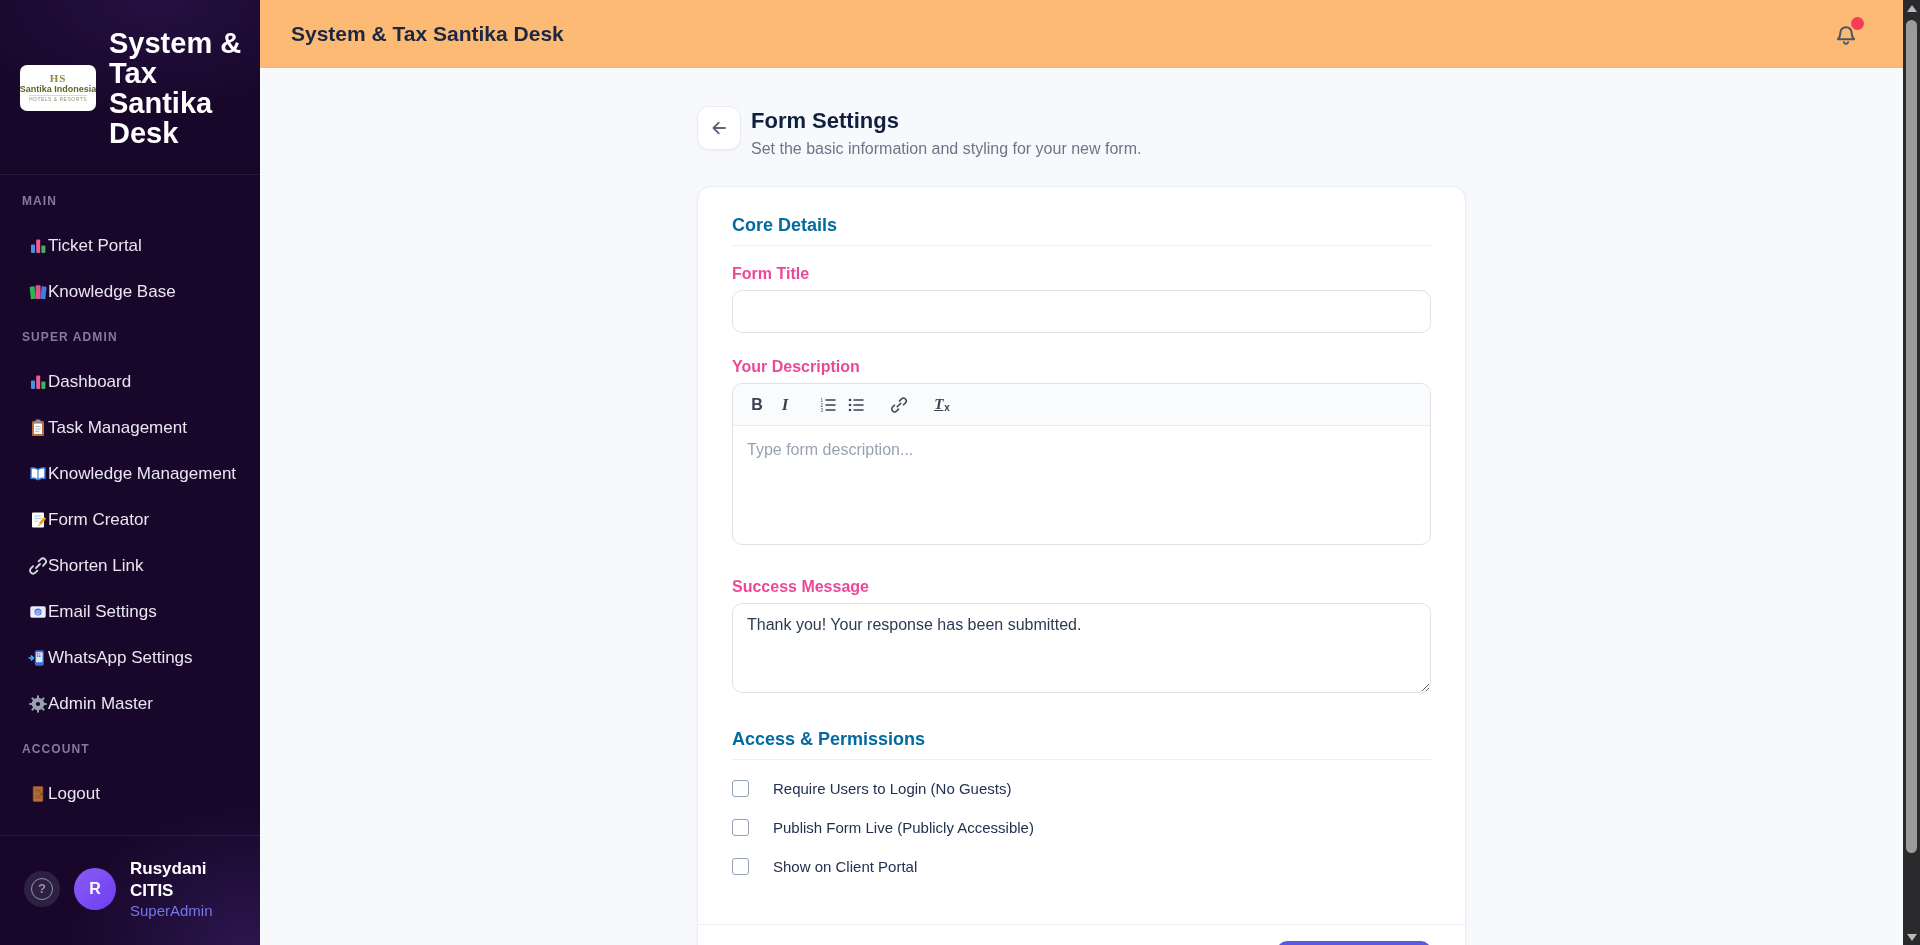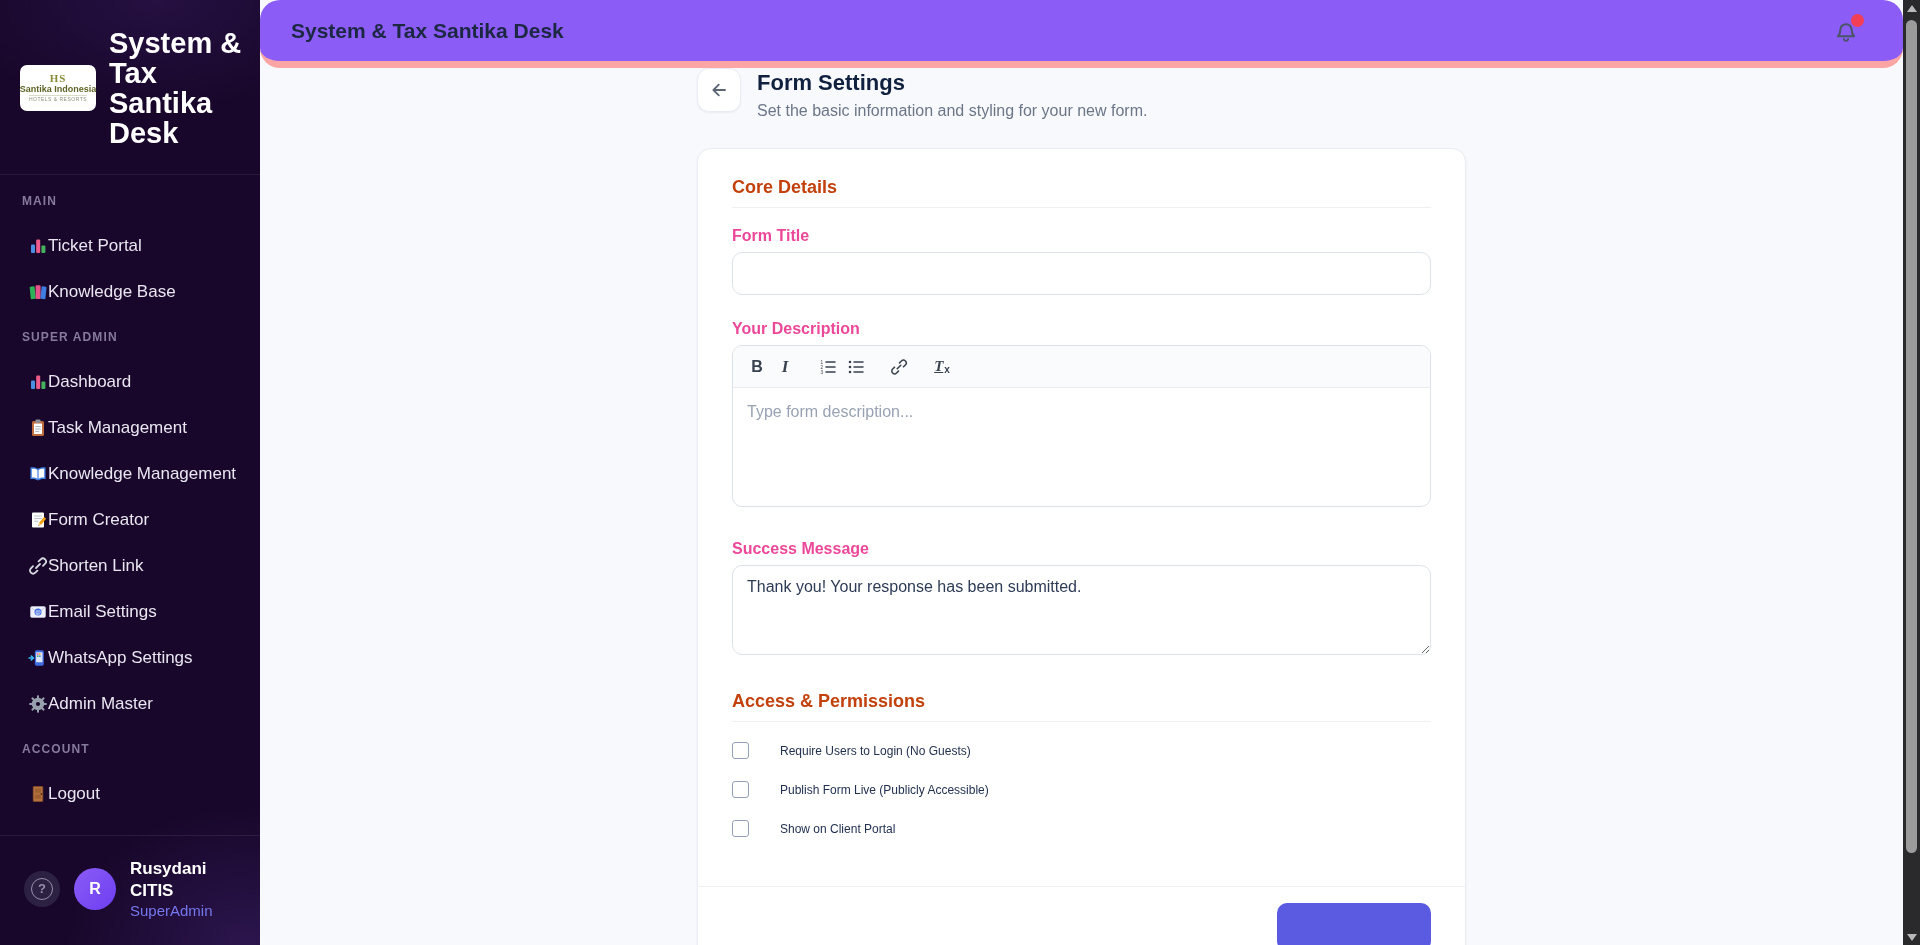--- a/index.html
+++ b/index.html
@@ -30,51 +30,51 @@
   .sb-footer { margin-top:auto; }
   .user-row { display:flex; align-items:center; padding:22px 20px 26px 24px; gap:14px; }
   .help-circle { width:36px; height:36px; border-radius:50%; background:#2c2142; display:flex; align-items:center; justify-content:center; cursor:pointer; flex:0 0 36px; }
   .help-inner { width:22px; height:22px; border-radius:50%; border:1.6px solid #978fab; color:#978fab; font-size:13px; font-weight:700; display:flex; align-items:center; justify-content:center; }
   .avatar { width:42px; height:42px; border-radius:50%; background:linear-gradient(135deg,#8b5cf6,#6d3ef0); color:#fff; font-size:16px; font-weight:700; display:flex; align-items:center; justify-content:center; flex:0 0 42px; cursor:pointer; }
   .user-name { font-size:17px; font-weight:700; color:#ffffff; line-height:22px; }
   .user-role { font-size:15px; color:#7577ee; }
 
   
   .main { flex:1 1 auto; display:flex; flex-direction:column; height:945px; min-width:0; }
-  .topbar { height:68px; flex:0 0 68px; background:#8b5cf6; border-bottom:7px solid #fca5a5; display:flex; align-items:center; justify-content:space-between; padding:0 42px 0 31px;border-radius:20px; }
+  .topbar { height:68px; flex:0 0 68px; background:#fdba74; border-bottom:1px solid #fca5a5; display:flex; align-items:center; justify-content:space-between; padding:0 42px 0 31px; }
   .topbar-title { font-size:21px; font-weight:700; color:#1c2742; }
   .bell-wrap { position:relative; width:30px; height:30px; cursor:pointer; }
   .bell-dot { position:absolute; top:-2px; right:-3px; width:13px; height:13px; border-radius:50%; background:#f23f55; }
   .content { flex:1 1 auto; background:#f8f9fc; overflow:hidden; }
   .center-col { width:769px; margin:0 auto; }
-  .page-head { display:flex; gap:16px; }
+  .page-head { display:flex; gap:10px; margin-top:38px; }
   .back-btn { width:44px; height:44px; border-radius:12px; background:#fff; border:1px solid #e9edf3; box-shadow:0 1px 2px rgba(20,30,60,.06); display:flex; align-items:center; justify-content:center; cursor:pointer; flex:0 0 44px; }
   .page-title { font-size:22px; font-weight:700; color:#10203f; line-height:26px; margin-top:2px; }
   .page-sub { font-size:16px; color:#6b7688; margin-top:6px; }
 
   .card { margin-top:28px; background:#fff; border:1px solid #e9edf3; border-radius:14px; box-shadow:0 1px 3px rgba(25,35,65,.05); }
   .card-body { padding:26px 34px 0 34px; }
-  .sec-h { font-size:18px; font-weight:700; color:#c2410c; line-height:24px; margin-bottom:8px; }
+  .sec-h { font-size:18px; font-weight:700; color:#0369a1; line-height:24px; margin-bottom:8px; }
   .sec-div { height:1px; background:#eef0f4; margin-bottom:18px; }
   .fld-label { font-size:16px; font-weight:600; color:#ec4899; line-height:20px; margin-bottom:6px; display:block; }
   .txt-input { width:100%; height:43px; border:1px solid #dde2ea; border-radius:10px; padding:0 14px; font-size:16px; color:#2d3b55; font-family:"Liberation Sans", sans-serif; outline:none; background:#fff; margin-bottom:24px; }
   .editor { border:1px solid #dde2ea; border-radius:10px; overflow:hidden; margin-bottom:32px; margin-top:2px; }
   .ed-toolbar { height:42px; background:#fafbfc; border-bottom:1px solid #e8ebf0; display:flex; align-items:center; padding:0 10px; }
   .ed-btn { width:28px; height:28px; display:flex; align-items:center; justify-content:center; border-radius:5px; cursor:pointer; color:#39424f; }
   .ed-gap { width:15px; }
   .ed-b { font-weight:800; font-size:16px; }
   .ed-i { font-family:"Liberation Serif", serif; font-style:italic; font-size:17px; font-weight:600; }
   .ed-tx { font-family:"Liberation Serif", serif; font-style:italic; font-size:15px; font-weight:600; text-decoration:underline; }
   .ed-tx-x { font-size:10px; font-weight:700; margin-left:1px; margin-top:6px; font-style:normal; font-family:"Liberation Sans", sans-serif; }
   .ed-area { height:118px; padding:15px 14px; font-size:16px; color:#98a2b3; cursor:text; }
   .txt-area { width:100%; height:90px; border:1px solid #dde2ea; border-radius:10px; padding:12px 14px; font-size:16px; color:#2d3b55; font-family:"Liberation Sans", sans-serif; resize:vertical; outline:none; margin-bottom:34px; display:block; }
   .chk-row { display:flex; align-items:center; height:27px; margin-bottom:12px; }
   .chk-rows { margin-bottom:44px; }
   .chk { appearance:none; -webkit-appearance:none; width:17px; height:17px; border:1.5px solid #94a0b4; border-radius:3px; background:#fff; cursor:pointer; flex:0 0 17px; }
-  .chk-label { font-size:12px; color:#233150; margin-left:31px; cursor:pointer; }
+  .chk-label { font-size:15px; color:#233150; margin-left:24px; cursor:pointer; }
   .card-footer { border-top:1px solid #eef0f4; padding:16px 34px 20px 34px; display:flex; justify-content:flex-end; }
   .submit-btn { width:154px; height:48px; border:none; border-radius:10px; background:#5a5be0; cursor:pointer; color:#fff; font-size:16px; font-weight:600; font-family:"Liberation Sans", sans-serif; }
 
   
   .v-scrollbar { width:17px; flex:0 0 17px; background:#2a2a2c; position:relative; }
   .sb-arrow { position:absolute; left:0; width:17px; height:16px; display:flex; align-items:center; justify-content:center; cursor:pointer; }
   .sb-arrow.up { top:0; } .sb-arrow.down { bottom:0; }
   .tri-up { width:0; height:0; border-left:5px solid transparent; border-right:5px solid transparent; border-bottom:7px solid #b9b9b9; }
   .tri-down { width:0; height:0; border-left:5px solid transparent; border-right:5px solid transparent; border-top:7px solid #b9b9b9; }
   .sb-thumb { position:absolute; left:3px; right:3px; top:20px; height:833px; background:#9b9b9b; border-radius:7px; cursor:grab; }

